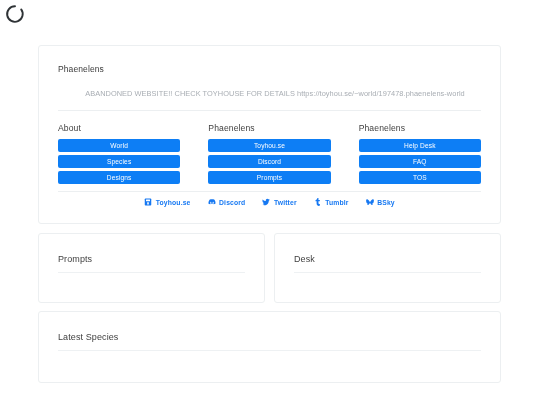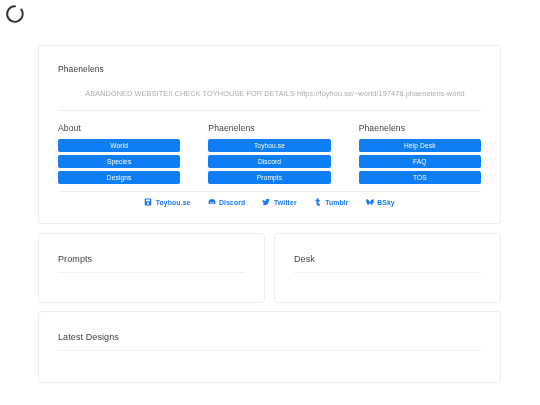--- a/index.html
+++ b/index.html
@@ -303,17 +303,17 @@
     <div class="panel-heading">Prompts</div>
     <div class="panel-rule"></div>
   </div>
 
   <div class="card" id="staff-card">
     <div class="panel-heading">Desk</div>
     <div class="panel-rule"></div>
   </div>
 
   <div class="card" id="latest-designs-card">
-    <div class="panel-heading">Latest Designs</div>
+    <div class="panel-heading">Latest Species</div>
     <div class="panel-rule"></div>
   </div>
 
 </div>
 
 </body></html>

